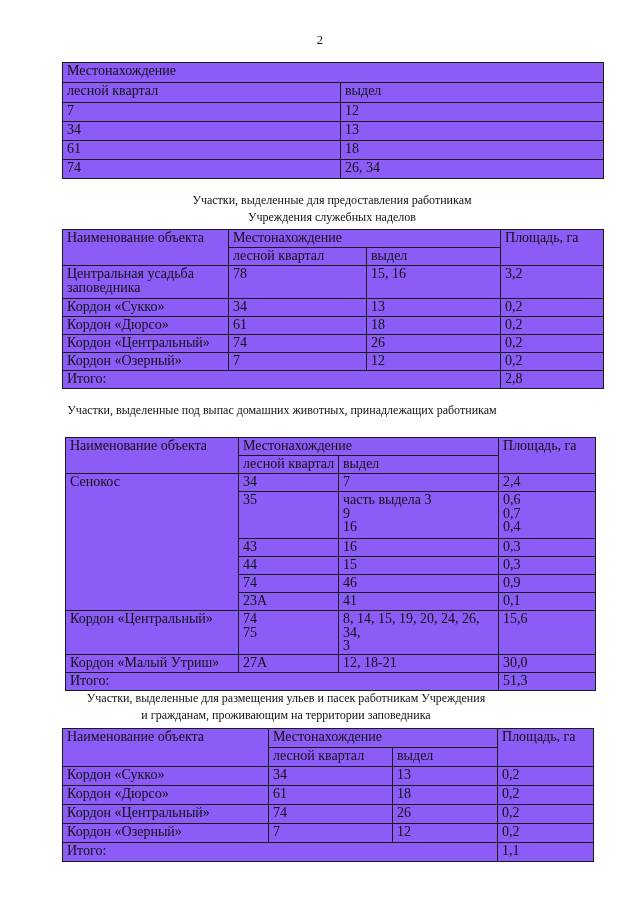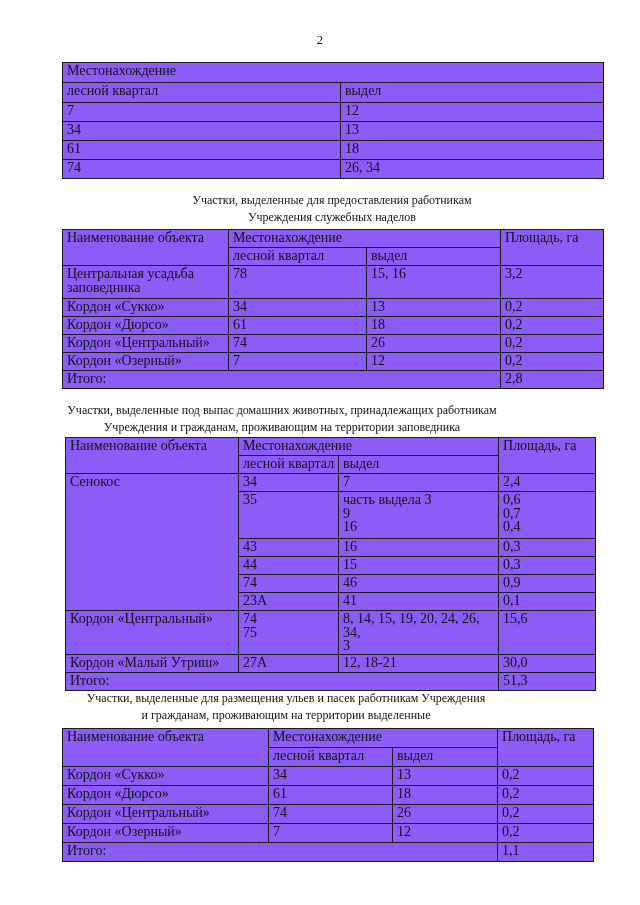--- a/index.html
+++ b/index.html
@@ -199,21 +199,20 @@
       </tr>
       <tr>
         <td colspan="3">Итого:</td>
         <td>2,8</td>
       </tr>
     </tbody>
   </table>
 
   <div class="section-heading heading-3">
     <div>Участки, выделенные под выпас домашних животных, принадлежащих работникам</div>
-    <div>Учреждения и гражданам, проживающим на территории заповедника</div>
   </div>
 
   <table class="doc" id="table-grazing-plots">
     <colgroup>
       <col style="width:173px">
       <col style="width:100px">
       <col style="width:160px">
       <col style="width:97px">
     </colgroup>
     <tbody>
@@ -281,21 +280,21 @@
 
       <tr>
         <td colspan="3">Итого:</td>
         <td>51,3</td>
       </tr>
     </tbody>
   </table>
 
   <div class="section-heading heading-4">
     <div>Участки, выделенные для размещения ульев и пасек работникам Учреждения</div>
-    <div>и гражданам, проживающим на территории выделенные</div>
+    <div>и гражданам, проживающим на территории заповедника</div>
   </div>
 
   <table class="doc" id="table-apiary-plots">
     <colgroup>
       <col style="width:206px">
       <col style="width:124px">
       <col style="width:105px">
       <col style="width:96px">
     </colgroup>
     <tbody>

